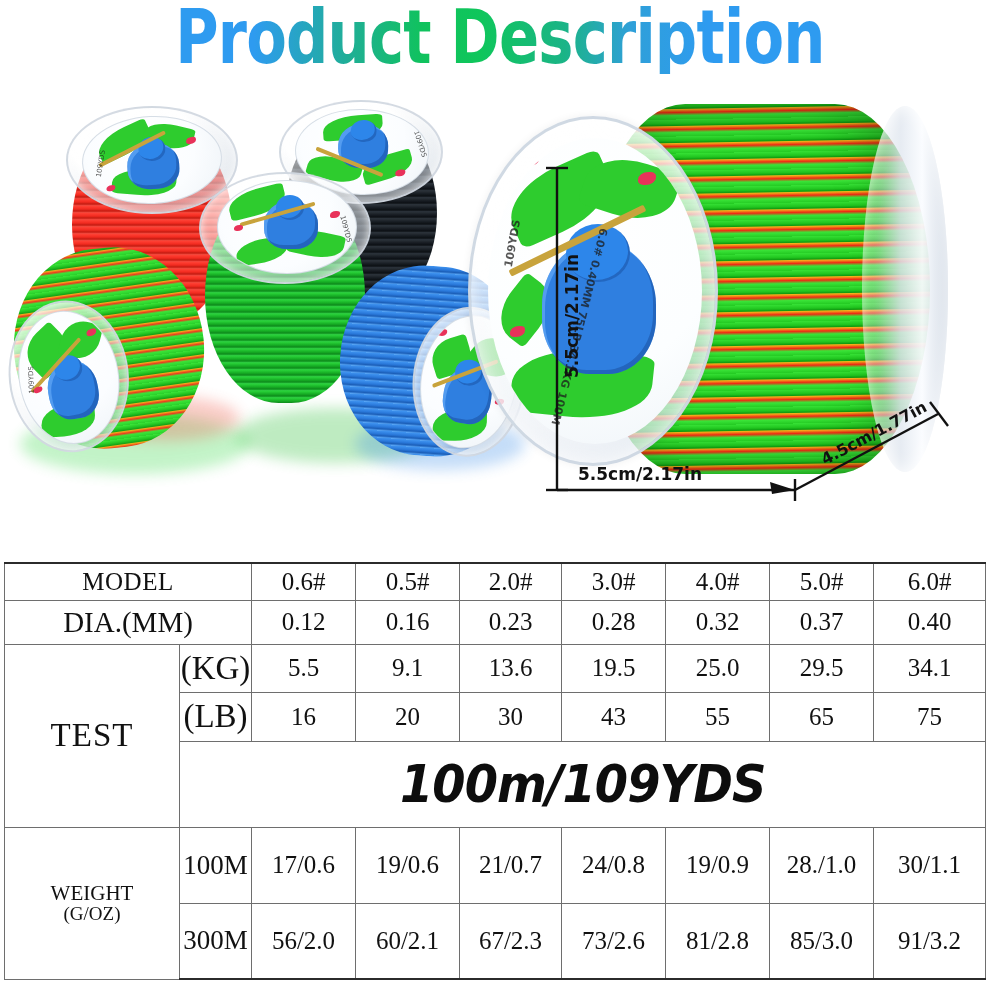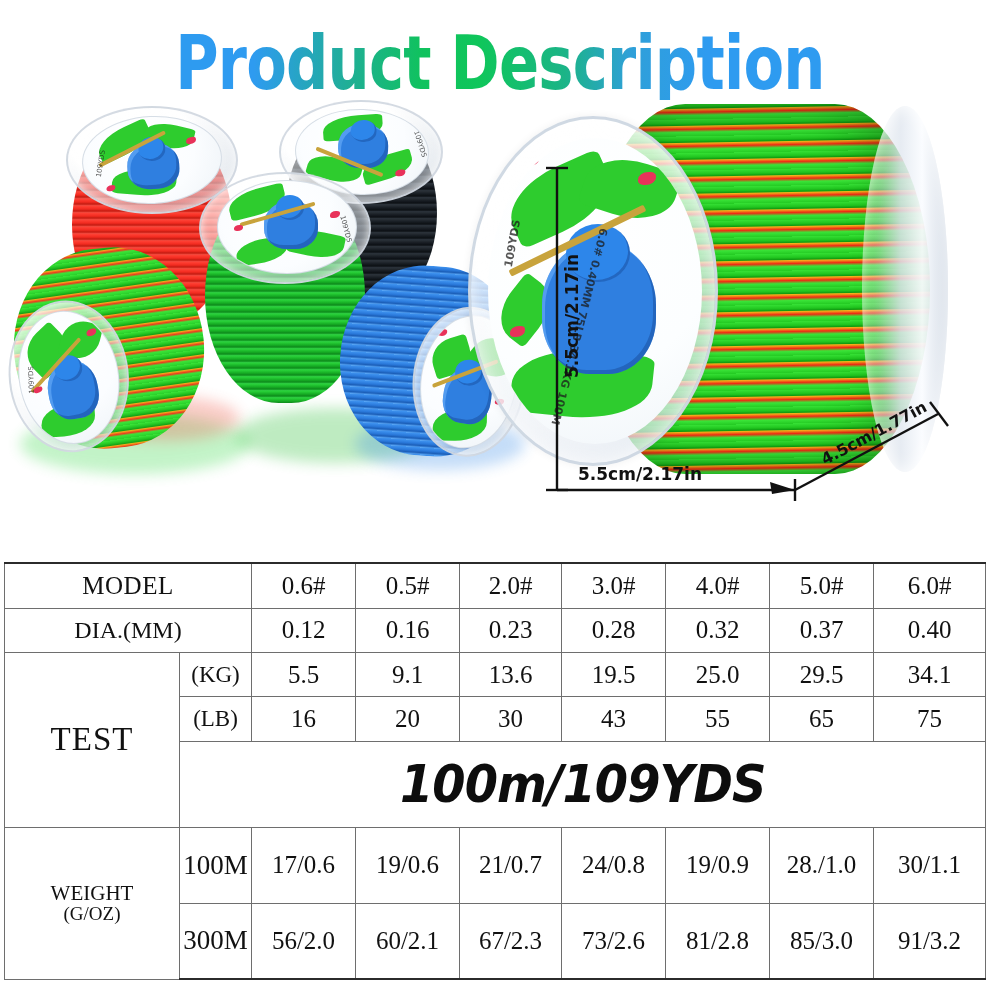--- a/index.html
+++ b/index.html
@@ -8,21 +8,21 @@
     width: 1000px; height: 1000px;
     background: #ffffff;
     font-family: "Liberation Serif", serif;
     overflow: hidden;
   }
   #page { position: relative; width: 1000px; height: 1000px; background: #fff; }
 
   
   .title-band {
     position: absolute; left: 0; top: 0; width: 1000px; height: 100px;
-    display: flex; align-items: flex-end; justify-content: center;
+    display: flex; align-items: flex-start; justify-content: center;
   }
   .title-text {
     font-family: "DejaVu Sans", sans-serif;
     font-weight: bold;
     font-size: 74px;
     line-height: 1;
     letter-spacing: -1px;
     transform: scaleX(0.80);
     transform-origin: center center;
     white-space: nowrap;
@@ -101,23 +101,23 @@
   table.spec td {
     border: 1px solid #6e6e6e;
     text-align: center;
     vertical-align: middle;
     padding: 0;
   }
   table.spec .outer-top { border-top: 2px solid #2b2b2b; }
   table.spec .outer-bottom { border-bottom: 2px solid #2b2b2b; }
   table.spec .thick-line { border-top: 1px solid #0ea5e9; }
   .c-model { font-size: 25px; letter-spacing: .5px; }
-  .c-dia   { font-size: 24px; }
+  .c-dia   { font-size: 29px; }
   .c-val   { font-size: 25px; }
-  .c-unit  { font-size: 23px; }
+  .c-unit  { font-size: 33px; }
   .c-test  { font-size: 33px; letter-spacing: 1px; }
   .c-weight-main { font-size: 21px; display:block; line-height: 1.05; }
   .c-weight-sub  { font-size: 19px; display:block; line-height: 1.1; }
   .c-len   { font-size: 27px; }
   .banner-cell { border-left: 1px solid #6e6e6e; }
   .banner-text {
     font-family: "DejaVu Sans", sans-serif;
     font-weight: bold; font-style: italic;
     font-size: 52px; letter-spacing: -1px;
     transform: scaleX(0.92); display: inline-block;

